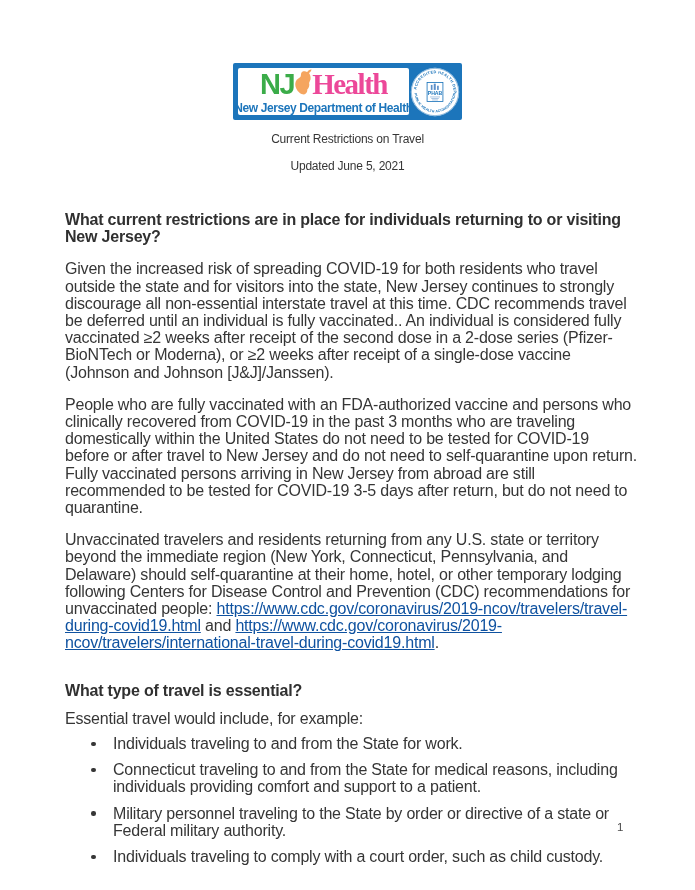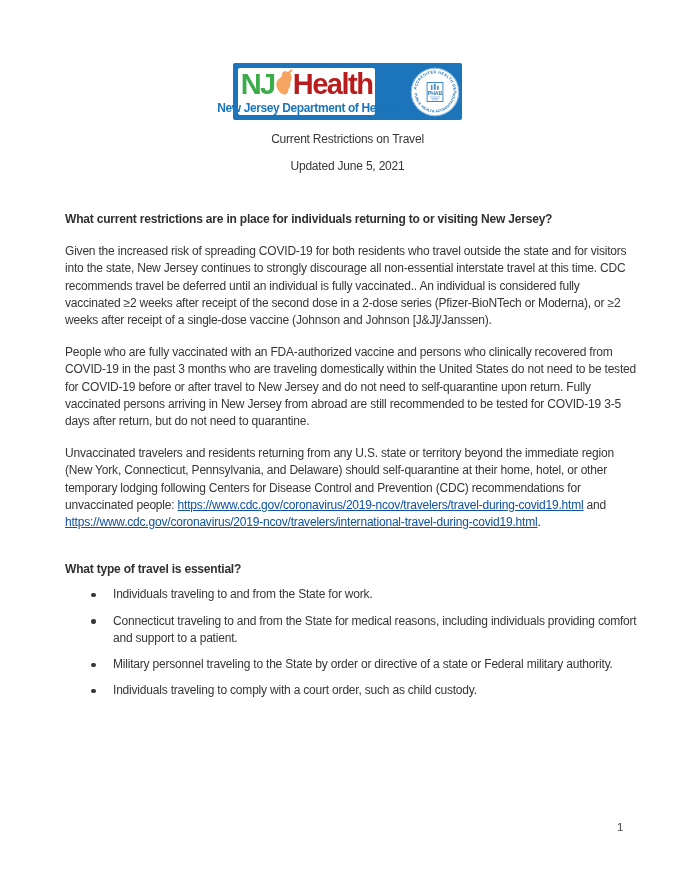--- a/index.html
+++ b/index.html
@@ -16,40 +16,40 @@
   .logo {
     position: absolute;
     left: 233px; top: 63px;
     width: 229px; height: 57px;
     background: #1C75BB;
     border-radius: 2px;
   }
   .logo-panel {
     position: absolute;
     left: 5px; top: 5px;
-    width: 137px; height: 47px;
+    width: 171px; height: 47px;
     background: #ffffff;
     border-radius: 2px;
     display: flex;
     flex-direction: column;
     align-items: center;
     justify-content: center;
   }
   .wordmark {
     display: flex;
     align-items: center;
     height: 32px;
     line-height: 32px;
     font-weight: 800;
     font-size: 29px;
     letter-spacing: -1.5px;
     white-space: nowrap;
   }
   .wordmark .nj    { color: #3BAC49; }
-  .wordmark .health{ color: #b91c1c; }
+  .wordmark .health{ color: #ec4899; font-family: Liberation Serif, serif; }
   .state-svg { width: 20px; height: 30px; margin: 0 0 2px -2px; }
   .logo-sub {
     color: #1C75BB;
     font-weight: 700;
     font-size: 12px;
     letter-spacing: -0.4px;
     white-space: nowrap;
     margin-top: 1px;
   }
   .seal {
@@ -70,21 +70,21 @@
     color: #363636;
   }
   .doc-title   { margin-bottom: 13px; }
   .doc-updated { }
 
   
   .content {
     position: absolute;
     left: 65px; top: 211px;
     width: 572px;
-    font-size: 12px;
+    font-size: 16px;
     letter-spacing: -0.2px;
     line-height: 17.2px;
     color: #363636;
     overflow-wrap: break-word;
   }
   .q-heading { font-weight: 700; color: #303030; }
   .para      { margin-top: 15px; }
   .q-heading.second { margin-top: 30px; }
   .intro     { margin-top: 11px; }
 
@@ -170,20 +170,21 @@
   <div class="q-heading">What current restrictions are in place for individuals returning to or visiting New Jersey?</div>
 
   <div class="para">Given the increased risk of spreading COVID-19 for both residents who travel outside the state and for visitors into the state, New Jersey continues to strongly discourage all non-essential interstate travel at this time. CDC recommends travel be deferred until an individual is fully vaccinated.. An individual is considered fully vaccinated ≥2 weeks after receipt of the second dose in a 2-dose series (Pfizer-BioNTech or Moderna), or ≥2 weeks after receipt of a single-dose vaccine (Johnson and Johnson [J&amp;J]/Janssen).</div>
 
   <div class="para">People who are fully vaccinated with an FDA-authorized vaccine and persons who clinically recovered from COVID-19 in the past 3 months who are traveling domestically within the United States do not need to be tested for COVID-19 before or after travel to New Jersey and do not need to self-quarantine upon return. Fully vaccinated persons arriving in New Jersey from abroad are still recommended to be tested for COVID-19 3-5 days after return, but do not need to quarantine.</div>
 
   <div class="para"><span>Unvaccinated travelers and residents returning from any U.S. state or territory beyond the immediate region (New York, Connecticut, Pennsylvania, and Delaware) should self-quarantine at their home, hotel, or other temporary lodging following Centers for Disease Control and Prevention (CDC) recommendations for unvaccinated people: </span><a class="doc-link">https://www.cdc.gov/coronavirus/2019-ncov/travelers/travel-during-covid19.html</a><span> and </span><a class="doc-link">https://www.cdc.gov/coronavirus/2019-ncov/travelers/international-travel-during-covid19.html</a><span>.</span></div>
 
   <div class="q-heading second">What type of travel is essential?</div>
 
+  <div class="intro">Essential travel would include, for example:</div>
 
   <ul class="bullets">
     <li>Individuals traveling to and from the State for work.</li>
     <li>Connecticut traveling to and from the State for medical reasons, including individuals providing comfort and support to a patient.</li>
     <li>Military personnel traveling to the State by order or directive of a state or Federal military authority.</li>
     <li>Individuals traveling to comply with a court order, such as child custody.</li>
   </ul>
 
 </div>
 

